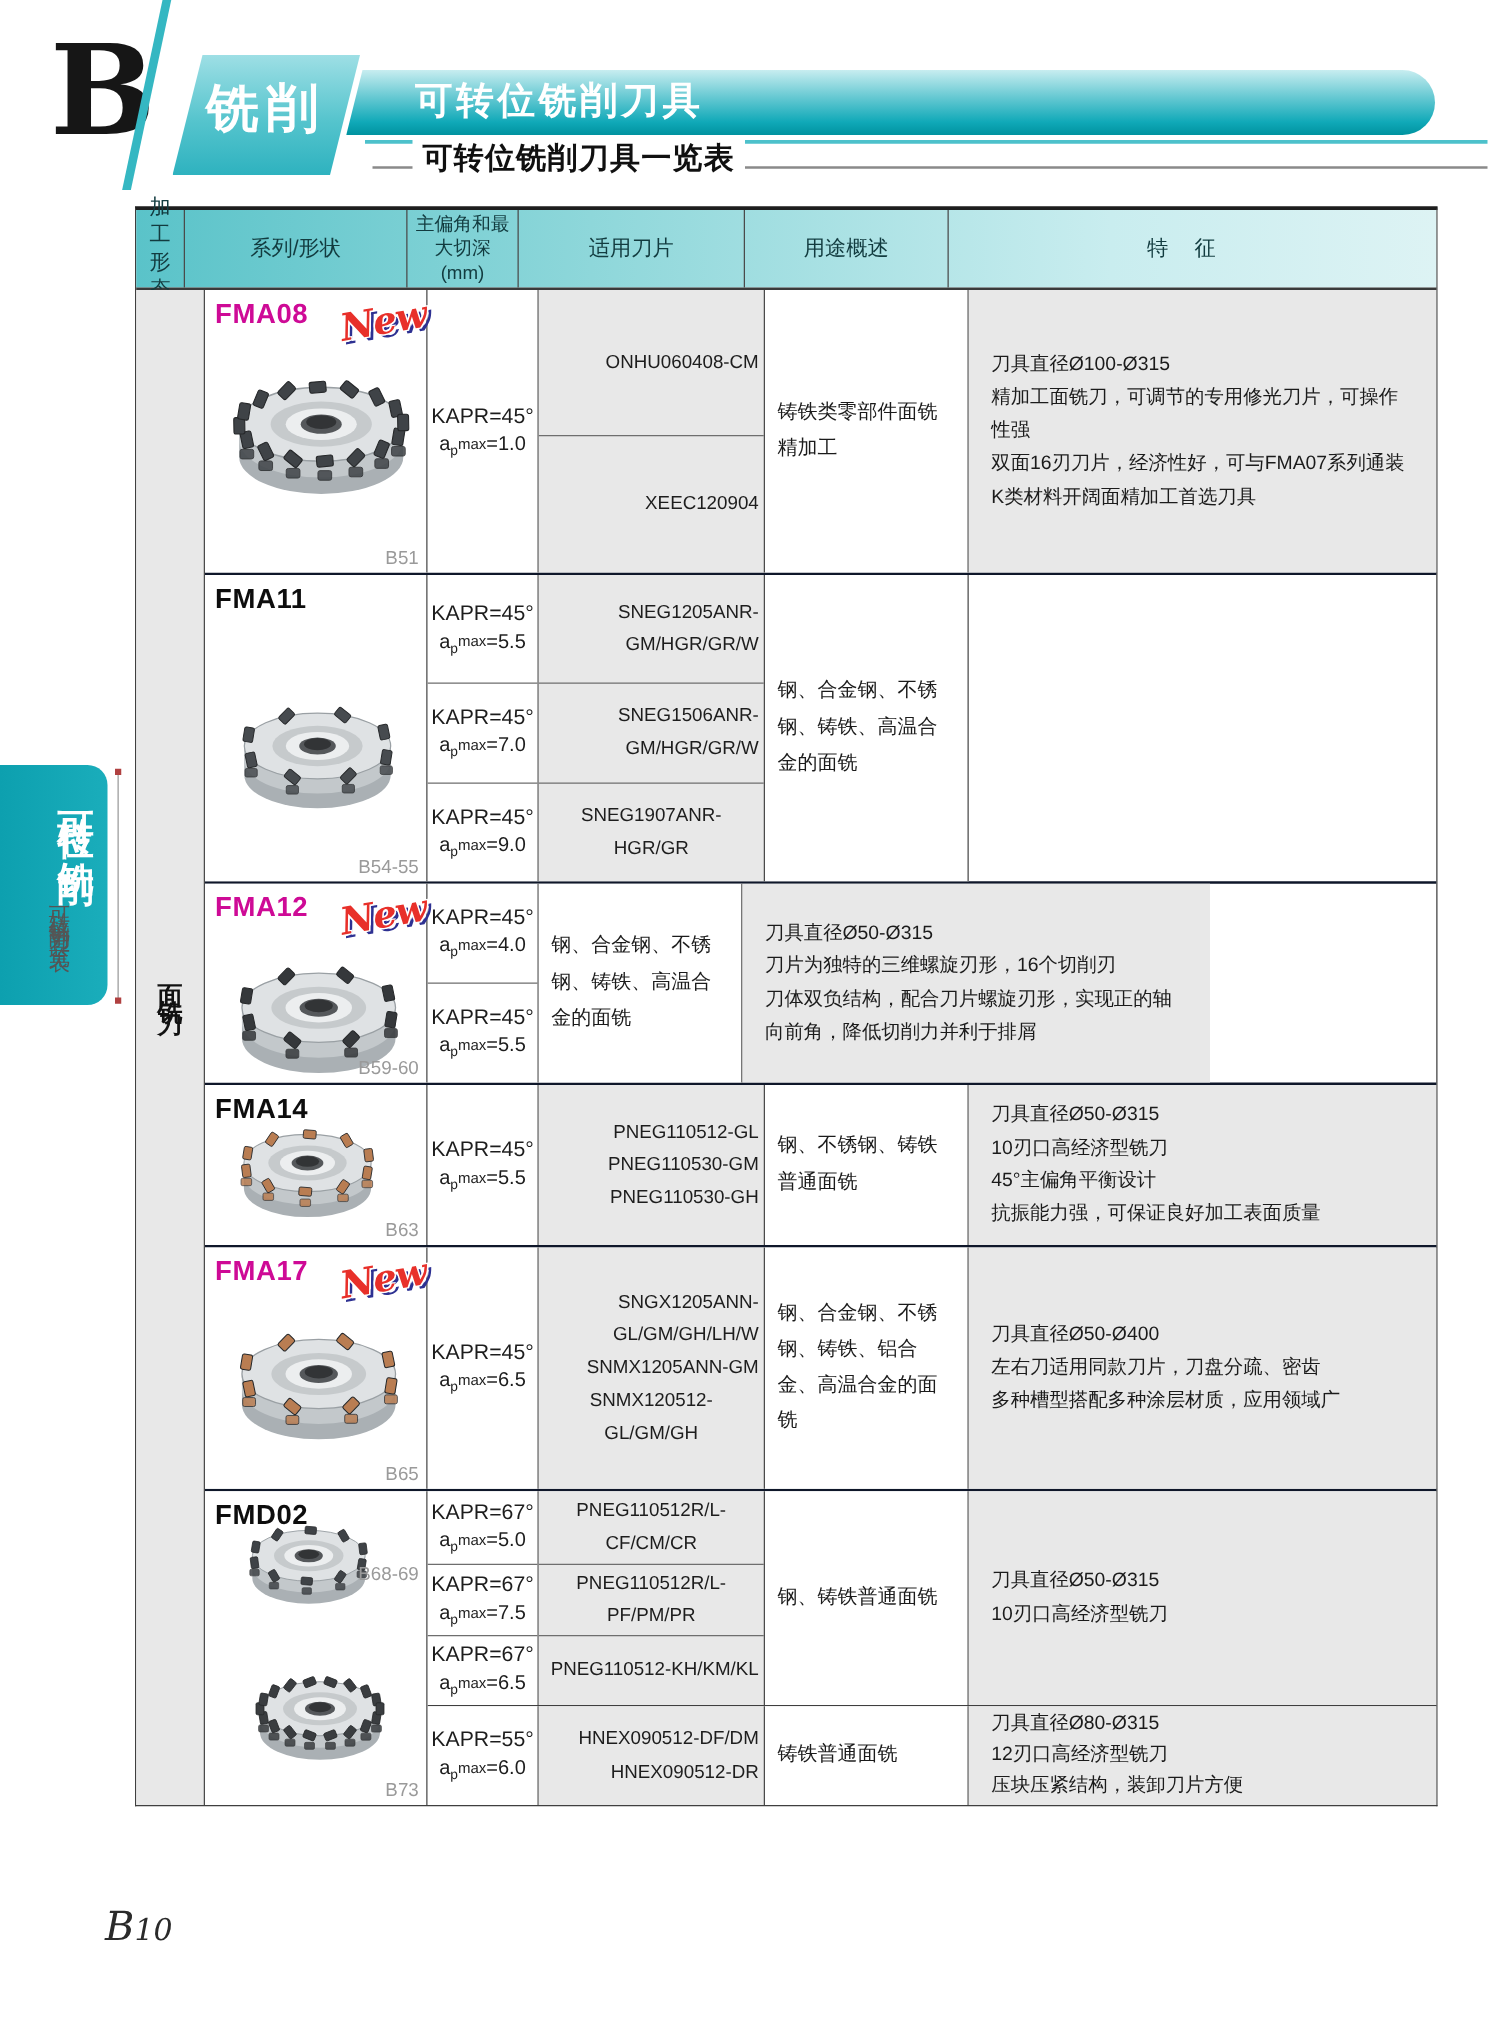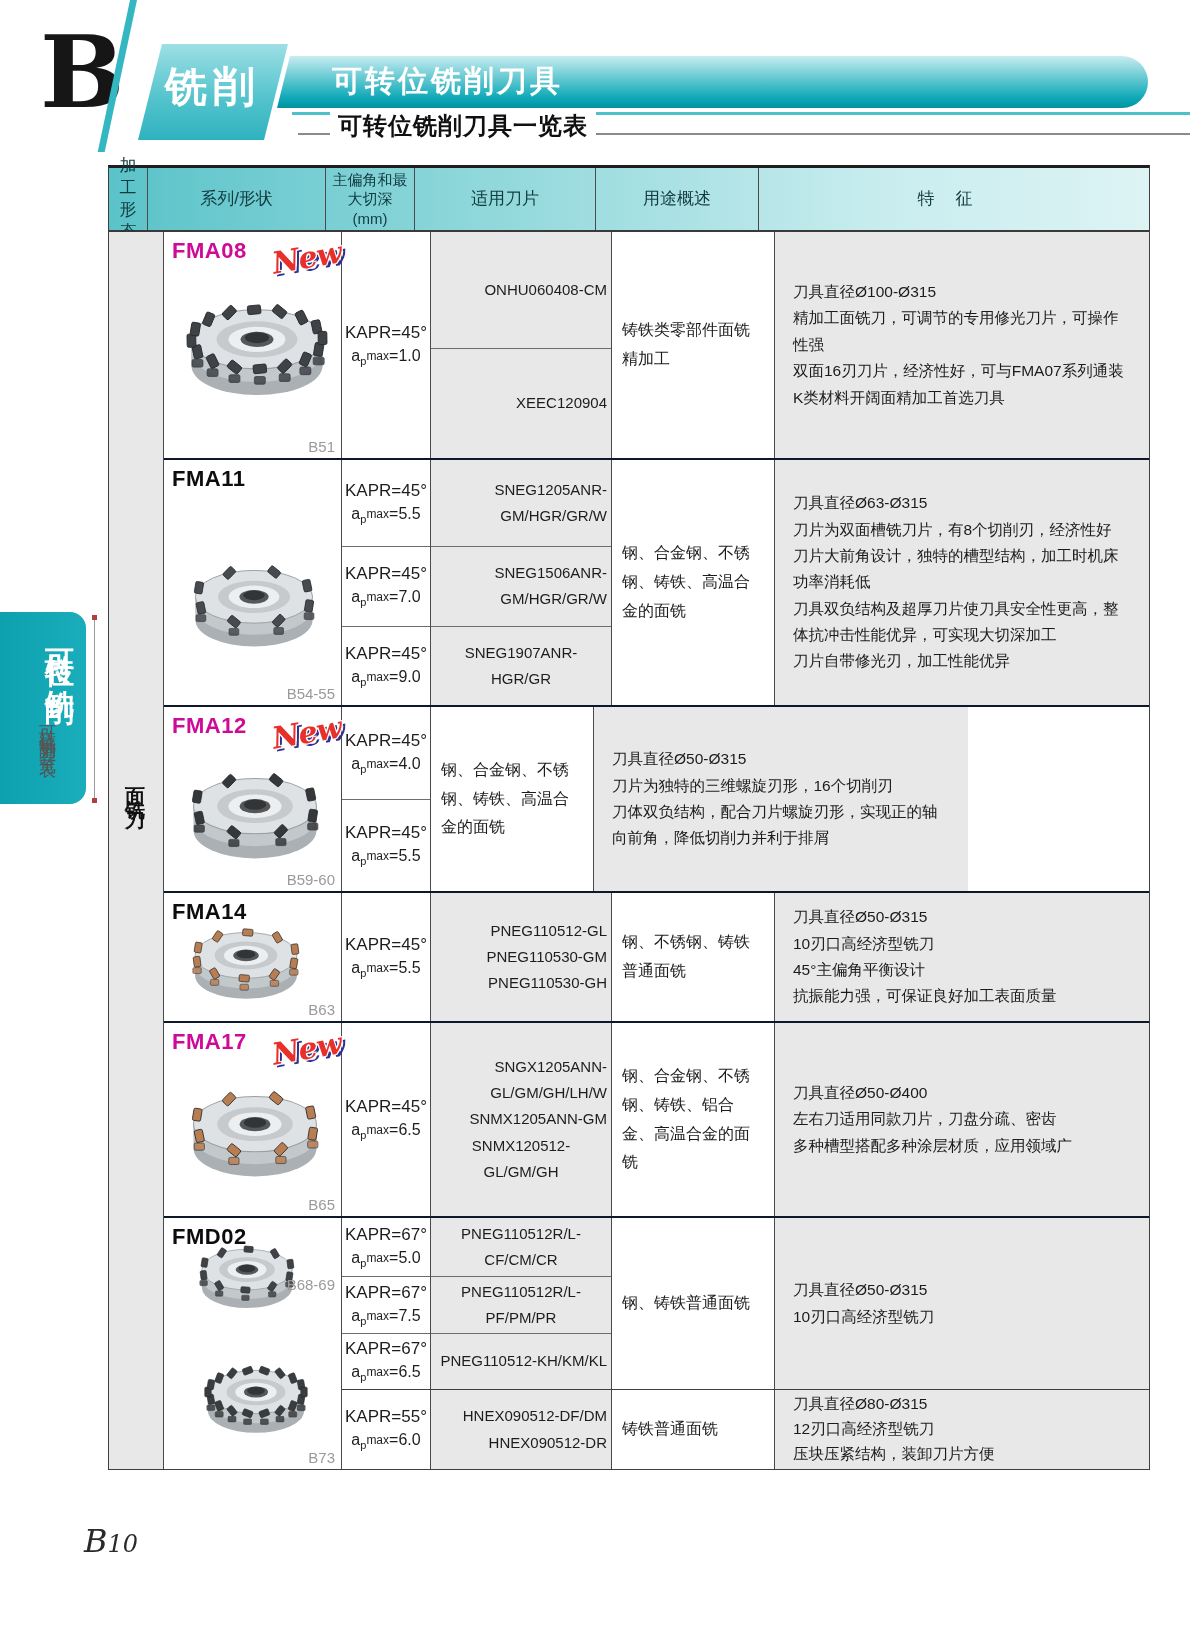--- a/index.html
+++ b/index.html
@@ -257,30 +257,23 @@
                 <div>SNEG1506ANR-</div>
                 <div>GM/HGR/GR/W</div>
               </div>
             <div class="icell" style="height:80px">
                 <div>SNEG1907ANR-HGR/GR</div>
               </div>
           </div>
           <div class="cell-usage">
               <div>钢、合金钢、不锈钢、铸铁、高温合金的面铣</div>
             </div>
-          <div class="cell-feat">
-            <div>刀具直径Ø63-Ø315</div>
-              <div>刀片为双面槽铣刀片，有8个切削刃，经济性好</div>
-              <div>刀片大前角设计，独特的槽型结构，加工时机床功率消耗低</div>
-              <div>刀具双负结构及超厚刀片使刀具安全性更高，整体抗冲击性能优异，可实现大切深加工</div>
-              <div>刀片自带修光刃，加工性能优异</div>
-          </div>
         </section>
 
-        <section class="rgroup" style="height:186px">
+        <section class="rgroup" style="height:161px">
           <div class="cell-series">
             <span class="series-name magenta">FMA12</span>
             <span class="new-badge">New</span>
             <div class="cutter" style="left:0px;top:48px;width:182px;height:128px"><svg viewBox="0 0 170 125" xmlns="http://www.w3.org/2000/svg">
     <path d="M25 50 L25 74 A60 27 0 0 0 145 74 L145 50 Z" fill="#aab0b4"></path>
     <path d="M25 62 A60 27 0 0 0 145 62 L145 50 A60 27 0 0 1 25 50 Z" fill="#c3c8cb"></path>
     <ellipse cx="85" cy="50" rx="60" ry="27" fill="#dfe2e4" stroke="#9aa0a4"></ellipse>
     <ellipse cx="85" cy="50" rx="37" ry="16.5" fill="#c6cacc"></ellipse>
     <ellipse cx="85" cy="50" rx="26" ry="11.5" fill="#eceeef"></ellipse>
     <ellipse cx="85" cy="50" rx="15" ry="7" fill="#55585b"></ellipse>

